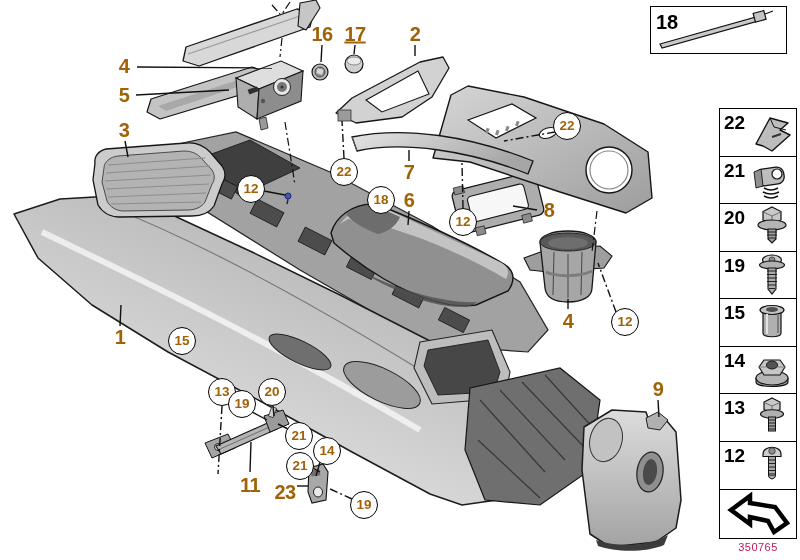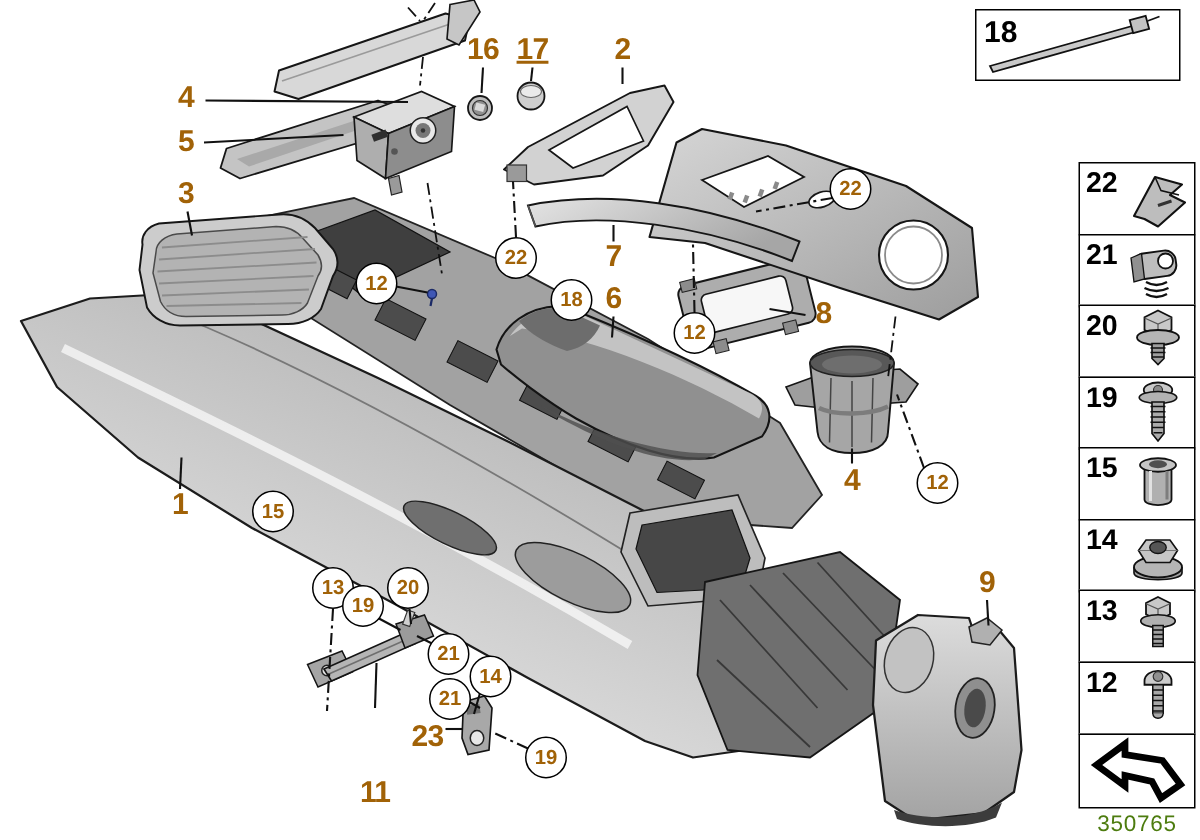--- a/index.html
+++ b/index.html
@@ -18,21 +18,21 @@
                box-sizing:border-box;}
   .legend-cell .lbl{display:block;font-size:19px;font-weight:bold;line-height:1;
                     padding:4px 0 0 4px;color:#000;}
   .legend-cell svg{position:absolute;right:0;top:1px;}
   .tie-box{position:absolute;left:650px;top:6px;width:137px;height:48px;background:#fff;
            border:1.8px solid #000;box-sizing:border-box;}
   .tie-box .lbl{position:absolute;left:5px;top:4px;font-size:20px;font-weight:bold;}
   .arrow-box{position:absolute;left:719px;top:489px;width:78px;height:50px;background:#fff;
              border:1.8px solid #000;box-sizing:border-box;}
   .partnum{position:absolute;left:719px;top:541px;width:78px;text-align:center;
-           font-size:15px;color:#4d7c0f;letter-spacing:0.5px;}
+           font-size:11px;color:#be185d;letter-spacing:0.5px;}
 </style>
 </head>
 <body>
 
 <div class="stage">
 
   <svg id="scene" width="800" height="560" viewBox="0 0 800 560">
     <defs>
       <linearGradient id="gbody" x1="0" y1="1" x2="0.7" y2="0">
         <stop offset="0" stop-color="#f1f1f1"></stop>
@@ -255,21 +255,21 @@
       <span class="callout plain" style="left: 124px; top: 130px;">3</span>
       <span class="callout plain" style="left: 322px; top: 34px;">16</span>
       <span class="callout plain" style="left: 355px; top: 34px; text-decoration: underline;">17</span>
       <span class="callout plain" style="left: 415px; top: 34px;">2</span>
       <span class="callout plain" style="left: 409px; top: 172px;">7</span>
       <span class="callout plain" style="left: 409px; top: 200px;">6</span>
       <span class="callout plain" style="left: 549px; top: 210px;">8</span>
       <span class="callout plain" style="left: 568px; top: 321px;">4</span>
       <span class="callout plain" style="left: 658px; top: 389px;">9</span>
       <span class="callout plain" style="left: 120px; top: 337px;">1</span>
-      <span class="callout plain" style="left: 250px; top: 485px; margin-top: 44px;">11</span>
+      <span class="callout plain" style="left: 250px; top: 485px;">11</span>
       <span class="callout plain" style="left: 285px; top: 492px;">23</span>
       <span class="callout circle" style="left: 251px; top: 189px;">12</span>
       <span class="callout circle" style="left: 344px; top: 172px;">22</span>
       <span class="callout circle" style="left: 381px; top: 200px;">18</span>
       <span class="callout circle" style="left: 463px; top: 222px;">12</span>
       <span class="callout circle" style="left: 567px; top: 126px;">22</span>
       <span class="callout circle" style="left: 625px; top: 322px;">12</span>
       <span class="callout circle" style="left: 182px; top: 341px;">15</span>
       <span class="callout circle" style="left: 222px; top: 392px;">13</span>
       <span class="callout circle" style="left: 242px; top: 404px;">19</span>

